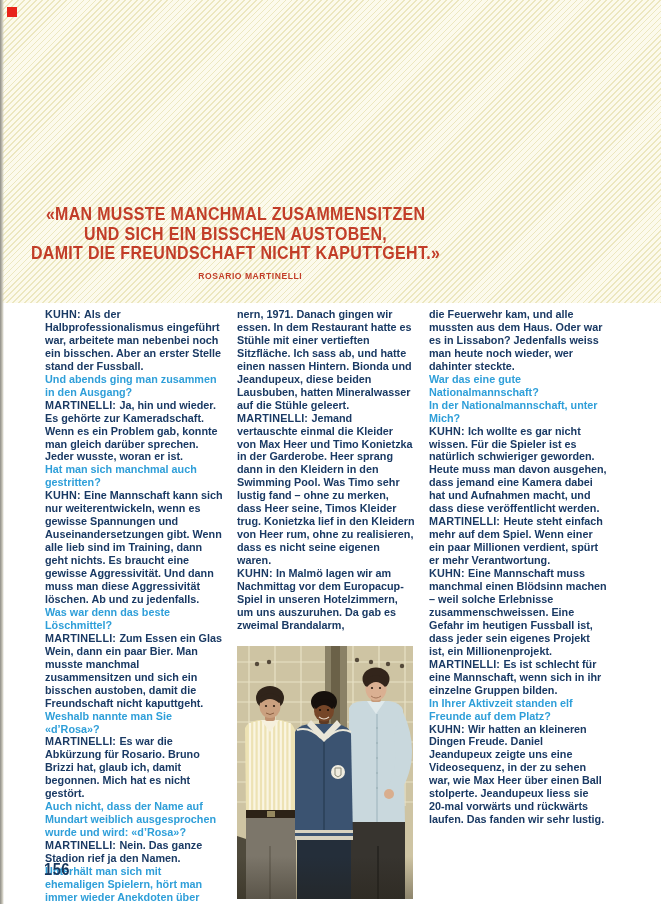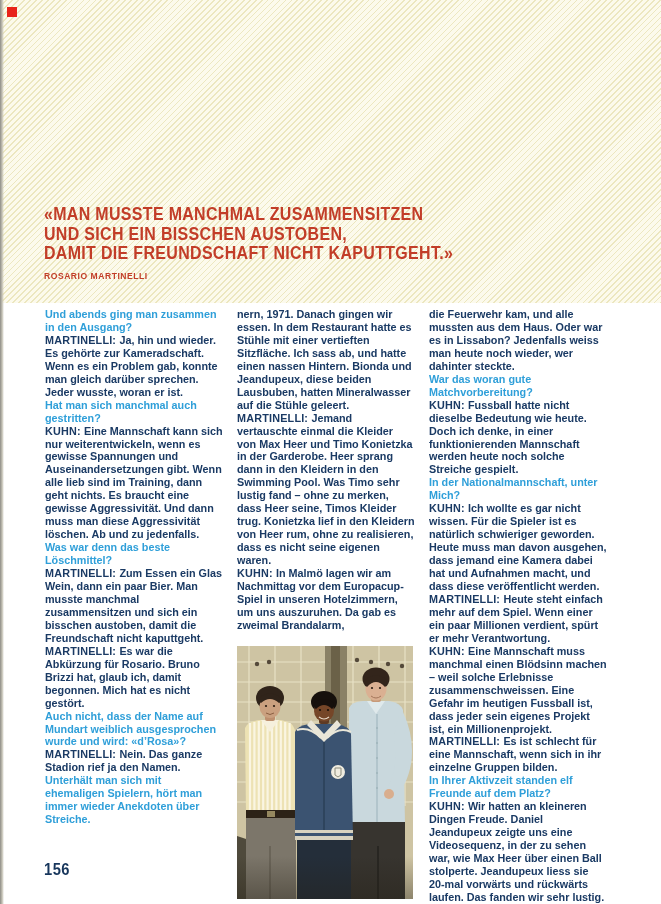--- a/index.html
+++ b/index.html
@@ -20,22 +20,22 @@
   .page-edge{
     position:absolute;left:0;top:0;bottom:0;width:4px;
     background:linear-gradient(90deg,#8e8d87 0%,#c6c3b6 55%,rgba(255,255,255,0) 100%);
     z-index:5;
   }
   .red-marker{
     position:absolute;left:7px;top:7px;width:10px;height:10px;
     background:#e8231a;z-index:6;
   }
   .quote{
-    position:absolute;left:44px;top:204px;z-index:2;
-    color:#c23d28;font-weight:700;
+    position:absolute;left:31px;top:204px;z-index:2;
+    color:#c23d28;font-weight:700;text-align:center;
   }
   .quote-line{
     font-size:19px;line-height:19.5px;letter-spacing:0.4px;
     transform:scaleX(0.84);transform-origin:left center;white-space:nowrap;
   }
   .attribution{
     margin-top:7px;font-size:9.5px;letter-spacing:0.6px;
     transform:scaleX(0.9);transform-origin:left center;white-space:nowrap;
     font-weight:700;color:#c23d28;
   }
@@ -69,26 +69,28 @@
 
 <div class="quote">
   <div class="quote-line">«MAN MUSSTE MANCHMAL ZUSAMMENSITZEN</div>
   <div class="quote-line">UND SICH EIN BISSCHEN AUSTOBEN,</div>
   <div class="quote-line">DAMIT DIE FREUNDSCHAFT NICHT KAPUTTGEHT.»</div>
   <div class="attribution">ROSARIO MARTINELLI</div>
 </div>
 
 <div class="columns">
   <div class="column" id="col-0">
+      <p class="answer"><span class="speaker">KUHN: </span>Als der Halbprofessionalismus eingeführt war, arbeitete man nebenbei noch ein bisschen. Aber an erster Stelle stand der Fussball.</p>
       <p class="question">Und abends ging man zusammen in den Ausgang?</p>
       <p class="answer"><span class="speaker">MARTINELLI: </span>Ja, hin und wieder. Es gehörte zur Kameradschaft. Wenn es ein Problem gab, konnte man gleich darüber sprechen. Jeder wusste, woran er ist.</p>
       <p class="question">Hat man sich manchmal auch gestritten?</p>
       <p class="answer"><span class="speaker">KUHN: </span>Eine Mannschaft kann sich nur weiterentwickeln, wenn es gewisse Spannungen und Auseinandersetzungen gibt. Wenn alle lieb sind im Training, dann geht nichts. Es braucht eine gewisse Aggressivität. Und dann muss man diese Aggressivität löschen. Ab und zu jedenfalls.</p>
       <p class="question">Was war denn das beste Löschmittel?</p>
       <p class="answer"><span class="speaker">MARTINELLI: </span>Zum Essen ein Glas Wein, dann ein paar Bier. Man musste manchmal zusammensitzen und sich ein bisschen austoben, damit die Freundschaft nicht kaputtgeht.</p>
+      <p class="question">Weshalb nannte man Sie «d’Rosa»?</p>
       <p class="answer"><span class="speaker">MARTINELLI: </span>Es war die Abkürzung für Rosario. Bruno Brizzi hat, glaub ich, damit begonnen. Mich hat es nicht gestört.</p>
       <p class="question">Auch nicht, dass der Name auf Mundart weiblich ausgesprochen wurde und wird: «d’Rosa»?</p>
       <p class="answer"><span class="speaker">MARTINELLI: </span>Nein. Das ganze Stadion rief ja den Namen.</p>
       <p class="question">Unterhält man sich mit ehemaligen Spielern, hört man immer wieder Anekdoten über Streiche.</p>
     </div>
   <div class="column">
     <div id="col-1">
         <p class="answer">nern, 1971. Danach gingen wir essen. In dem Restaurant hatte es Stühle mit einer vertieften Sitzfläche. Ich sass ab, und hatte einen nassen Hintern. Bionda und Jeandupeux, diese beiden Lausbuben, hatten Mineralwasser auf die Stühle geleert.</p>
         <p class="answer"><span class="speaker">MARTINELLI: </span>Jemand vertauschte einmal die Kleider von Max Heer und Timo Konietzka in der Garderobe. Heer sprang dann in den Kleidern in den Swimming Pool. Was Timo sehr lustig fand – ohne zu merken, dass Heer seine, Timos Kleider trug. Konietzka lief in den Kleidern von Heer rum, ohne zu realisieren, dass es nicht seine eigenen waren.</p>
         <p class="answer"><span class="speaker">KUHN: </span>In Malmö lagen wir am Nachmittag vor dem Europacup-Spiel in unseren Hotelzimmern, um uns auszuruhen. Da gab es zweimal Brandalarm,</p>
@@ -184,22 +186,21 @@
           <path d="M82 71 Q87 75 92 71" stroke="#e8d9c8" stroke-width="1.2" fill="none"></path>
         </g>
 
         <rect x="0" y="210" width="176" height="43" fill="url(#vg)"></rect>
       </svg>
       <figcaption class="photo-caption">TI</figcaption>
     </figure>
   </div>
   <div class="column" id="col-2">
       <p class="answer">die Feuerwehr kam, und alle mussten aus dem Haus. Oder war es in Lissabon? Jedenfalls weiss man heute noch wieder, wer dahinter steckte.</p>
-      <p class="question">War das woran gute Matchvorbereitung?</p>
-      <p class="answer"><span class="speaker">KUHN: </span>Fussball hatte nicht dieselbe Bedeutung wie heute. Doch ich denke, in einer funktionierenden Mannschaft werden heute noch solche Streiche gespielt.</p>
+      <p class="question">War das eine gute Nationalmannschaft?</p>
       <p class="question">In der Nationalmannschaft, unter Mich?</p>
       <p class="answer"><span class="speaker">KUHN: </span>Ich wollte es gar nicht wissen. Für die Spieler ist es natürlich schwieriger geworden. Heute muss man davon ausgehen, dass jemand eine Kamera dabei hat und Aufnahmen macht, und dass diese veröffentlicht werden.</p>
       <p class="answer"><span class="speaker">MARTINELLI: </span>Heute steht einfach mehr auf dem Spiel. Wenn einer ein paar Millionen verdient, spürt er mehr Verantwortung.</p>
       <p class="answer"><span class="speaker">KUHN: </span>Eine Mannschaft muss manchmal einen Blödsinn machen – weil solche Erlebnisse zusammenschweissen. Eine Gefahr im heutigen Fussball ist, dass jeder sein eigenes Projekt ist, ein Millionenprojekt.</p>
       <p class="answer"><span class="speaker">MARTINELLI: </span>Es ist schlecht für eine Mannschaft, wenn sich in ihr einzelne Gruppen bilden.</p>
       <p class="question">In Ihrer Aktivzeit standen elf Freunde auf dem Platz?</p>
       <p class="answer"><span class="speaker">KUHN: </span>Wir hatten an kleineren Dingen Freude. Daniel Jeandupeux zeigte uns eine Videosequenz, in der zu sehen war, wie Max Heer über einen Ball stolperte. Jeandupeux liess sie 20-mal vorwärts und rückwärts laufen. Das fanden wir sehr lustig.</p>
     </div>
 </div>
 

